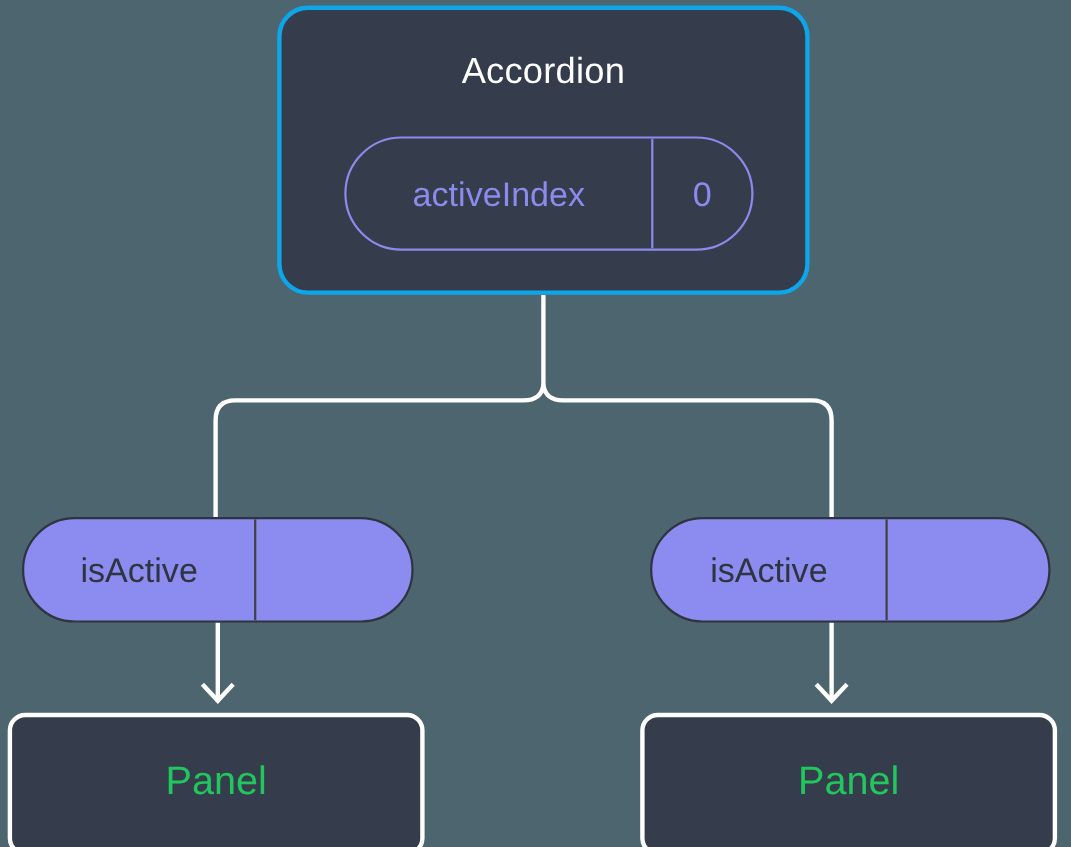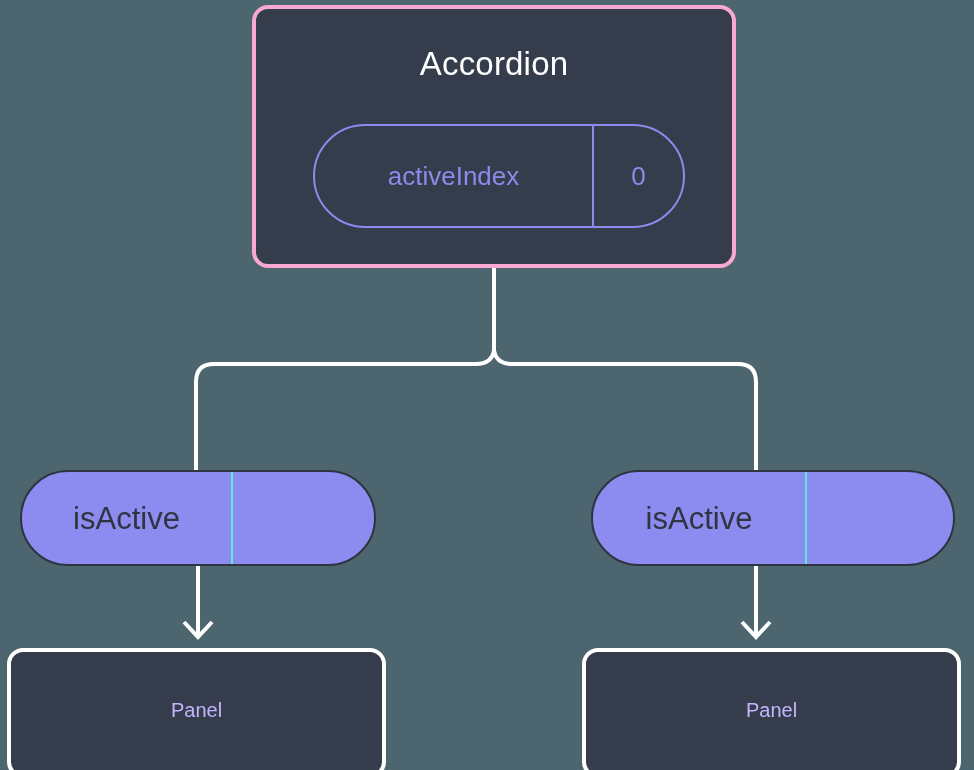--- a/index.html
+++ b/index.html
@@ -29,22 +29,22 @@
     width: 974px;
     height: 770px;
     pointer-events: none;
   }
 
   
   .card {
     position: absolute;
     box-sizing: border-box;
     background: #353c4b;
-    border: 4px solid #f9a8d4;
-    border-radius: 16px;
+    border: 4px solid #0ea5e9;
+    border-radius: 28px;
     display: flex;
     flex-direction: column;
     align-items: center;
   }
   #root-card {
     left: 252px;
     top: 5px;
     width: 484px;
     height: 263px;
     justify-content: flex-start;
@@ -71,21 +71,21 @@
     display: flex;
     align-items: stretch;
     overflow: hidden;
   }
   .pill-outline .pkey,
   .pill-outline .pval {
     display: flex;
     align-items: center;
     justify-content: center;
     color: #8a8bec;
-    font-size: 26px;
+    font-size: 31px;
     line-height: 1;
     user-select: none;
   }
   .pill-outline .pkey {
     width: 277px;
     border-right: 2px solid #8a8bec;
   }
   .pill-outline .pval {
     flex: 1;
   }
@@ -106,21 +106,21 @@
   .pill-filled .pval {
     display: flex;
     align-items: center;
     justify-content: center;
     color: #2e3440;
     font-size: 31px;
     line-height: 1;
     user-select: none;
   }
   .pill-filled .pkey {
-    border-right: 2px solid #5eead4;
+    border-right: 2px solid #404040;
   }
   .pill-filled .pval {
     flex: 1;
   }
 
   #pill-left {
     left: 20px;
     top: 470px;
     width: 356px;
   }
@@ -150,22 +150,22 @@
     width: 379px;
     height: 130px;
   }
   #panel-right {
     left: 582px;
     top: 648px;
     width: 379px;
     height: 130px;
   }
   .panel-label {
-    color: #c4b5fd;
-    font-size: 20px;
+    color: #22c55e;
+    font-size: 36px;
     line-height: 1;
     margin-top: -6px;
     user-select: none;
   }
 </style>
 </head>
 <body style="background: rgb(76, 101, 110);">
 
 <div id="stage" style="background: rgb(76, 101, 110);">
 

